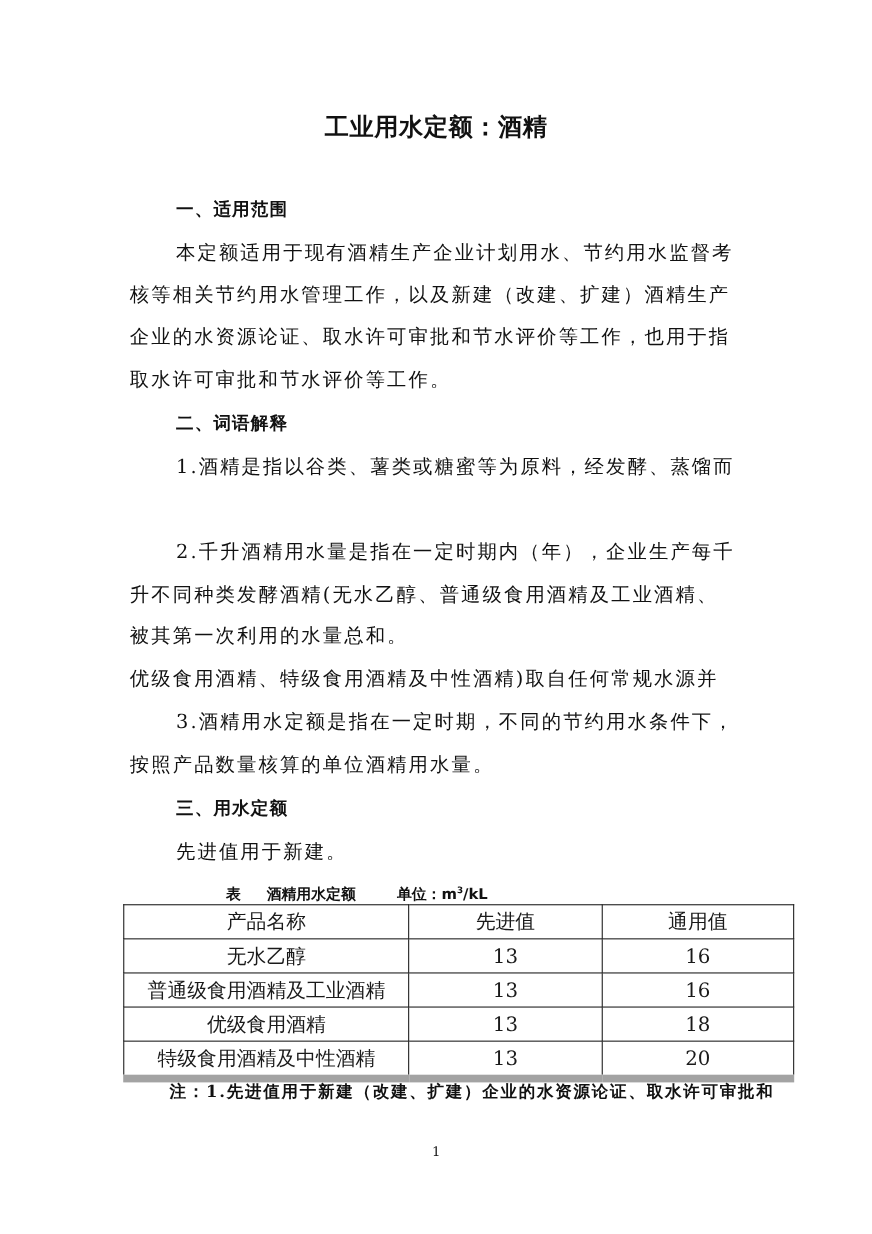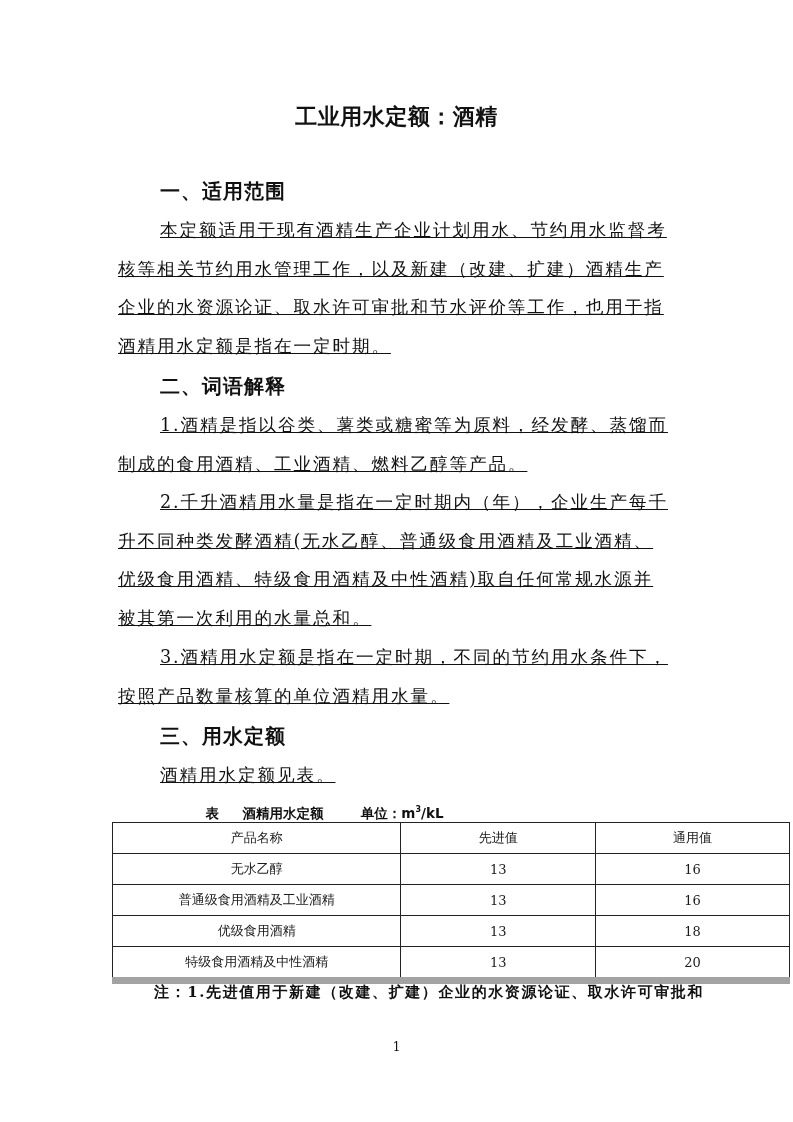--- a/index.html
+++ b/index.html
@@ -27,60 +27,59 @@
       text-align: center;
       font-family: "DejaVu Sans", "Liberation Sans", sans-serif;
       font-weight: bold;
       font-size: 22px;
       letter-spacing: 0.5px;
       line-height: 36px;
     }
     .heading {
       position: absolute;
       left: 160px;
-      font-family: Liberation Serif, serif;
+      font-family: Liberation Mono, monospace;
       font-weight: bold;
-      font-size: 20px;
+      font-size: 16px;
       line-height: 30px;
       letter-spacing: 1px;
     }
     .para {
       position: absolute;
       left: 118px;
       width: 560px;
       font-size: 17.6px;
       line-height: 38.5px;
       letter-spacing: 1.9px;
       text-indent: 42px;
       text-align: justify;
-      text-decoration: underline;
     }
     .para .ln { display: block; white-space: nowrap; }
     .para .ln.first { text-indent: 42px; }
     .para .ln.cont { text-indent: 0; }
     .caption {
       position: absolute;
       left: 0; width: 649px;
       top: 800px;
       text-align: center;
       font-family: "DejaVu Sans", "Liberation Sans", sans-serif;
       font-weight: bold;
       font-size: 13.5px;
       line-height: 20px;
     }
     .caption .gap { display: inline-block; width: 28px; }
     .caption sup { font-size: 8px; }
     table.quota {
       position: absolute;
       left: 112px;
       top: 822px;
-      width: 678px;
+      width: 610px;
       border-collapse: collapse;
       font-family: "DejaVu Serif", "Liberation Serif", serif;
-      font-size: 13px;
+      font-size: 18px;
       color: #1a1a1a;
     }
     table.quota td, table.quota th {
       border: 1px solid #222;
       height: 30px;
       padding: 0;
       text-align: center;
       font-weight: normal;
     }
     table.quota tr:last-child td { border-bottom: 7px solid #a3a3a3; }
@@ -111,42 +110,41 @@
 
 <div class="page">
 
   <div class="title">工业用水定额：酒精</div>
 
   <div class="heading" style="top:176px;">一、适用范围</div>
   <div class="para" style="top:211px; text-indent:0;">
     <span class="ln first">本定额适用于现有酒精生产企业计划用水、节约用水监督考</span>
     <span class="ln cont">核等相关节约用水管理工作，以及新建（改建、扩建）酒精生产</span>
     <span class="ln cont">企业的水资源论证、取水许可审批和节水评价等工作，也用于指</span>
-    <span class="ln cont">酒精用水定额是指在一定时期。</span>
+    <span class="ln cont">取水许可审批和节水评价等工作。</span>
   </div>
 
   <div class="heading" style="top:371px;">二、词语解释</div>
   <div class="para" style="top:406px; text-indent:0;">
     <span class="ln first">1.酒精是指以谷类、薯类或糖蜜等为原料，经发酵、蒸馏而</span>
-    <span class="ln cont">制成的食用酒精、工业酒精、燃料乙醇等产品。</span>
   </div>
   <div class="para" style="top:483px; text-indent:0;">
     <span class="ln first">2.千升酒精用水量是指在一定时期内（年），企业生产每千</span>
     <span class="ln cont">升不同种类发酵酒精(无水乙醇、普通级食用酒精及工业酒精、</span>
+    <span class="ln cont">被其第一次利用的水量总和。</span>
     <span class="ln cont">优级食用酒精、特级食用酒精及中性酒精)取自任何常规水源并</span>
-    <span class="ln cont">被其第一次利用的水量总和。</span>
   </div>
   <div class="para" style="top:638px; text-indent:0;">
     <span class="ln first">3.酒精用水定额是指在一定时期，不同的节约用水条件下，</span>
     <span class="ln cont">按照产品数量核算的单位酒精用水量。</span>
   </div>
 
   <div class="heading" style="top:721px;">三、用水定额</div>
   <div class="para" style="top:756px; text-indent:0;">
-    <span class="ln first">酒精用水定额见表。</span>
+    <span class="ln first">先进值用于新建。</span>
   </div>
 
   <div class="caption">
     <span>表</span>
     <span style="display:inline-block;width:14px;"></span>
     <span>酒精用水定额</span>
     <span class="gap"></span>
     <span>单位：m</span><sup>3</sup><span>/kL</span>
   </div>
 

